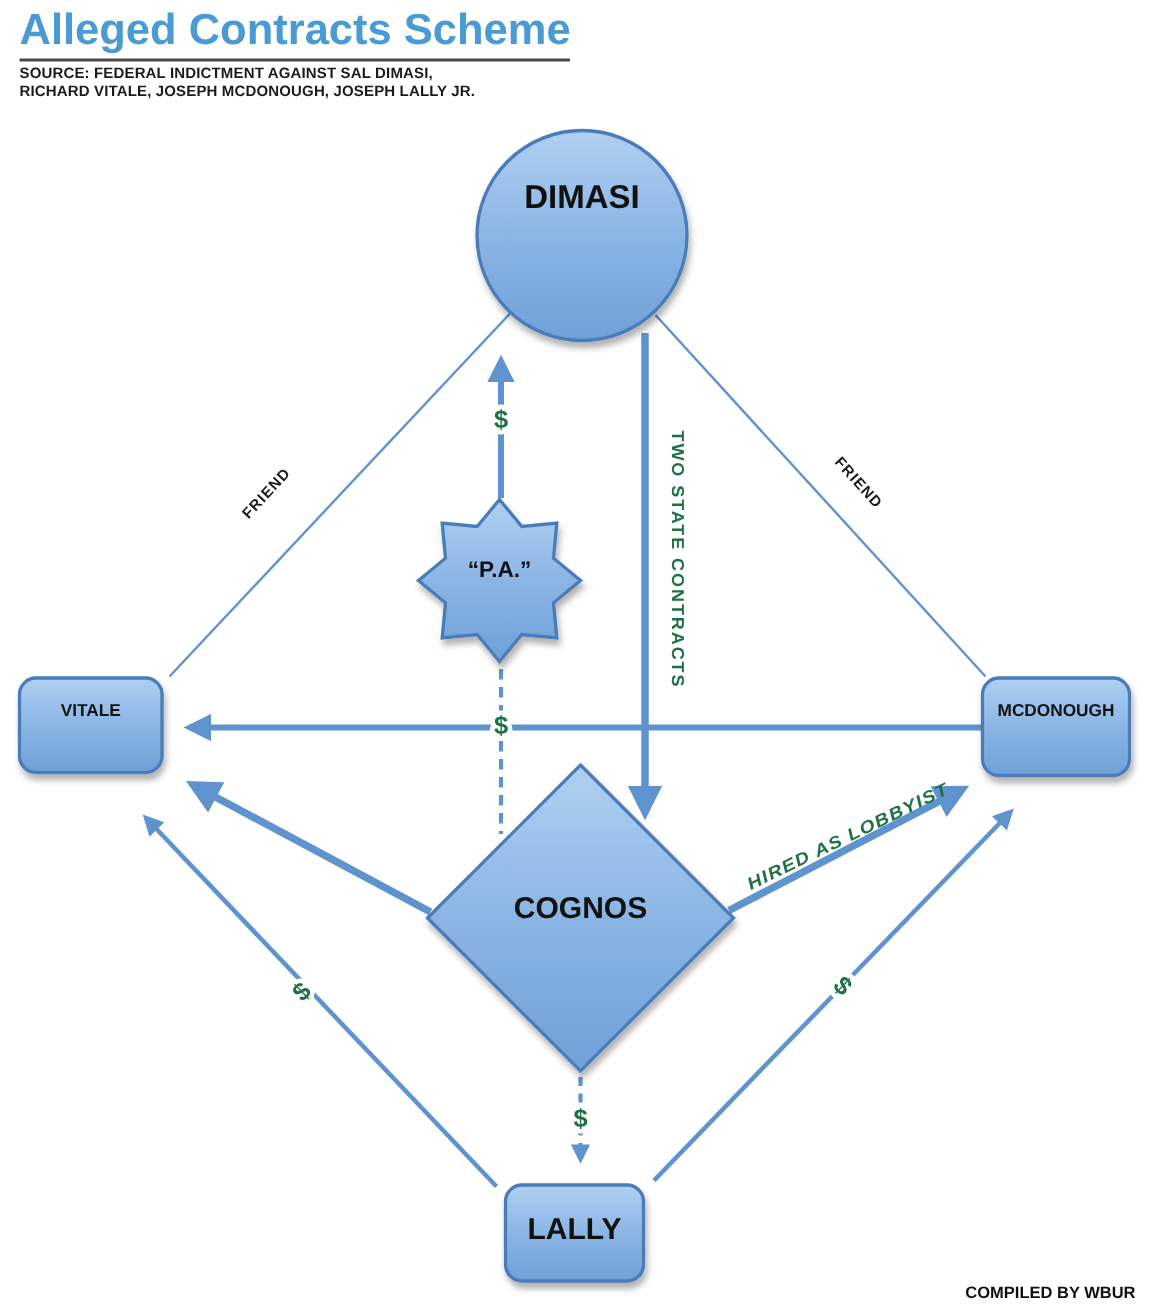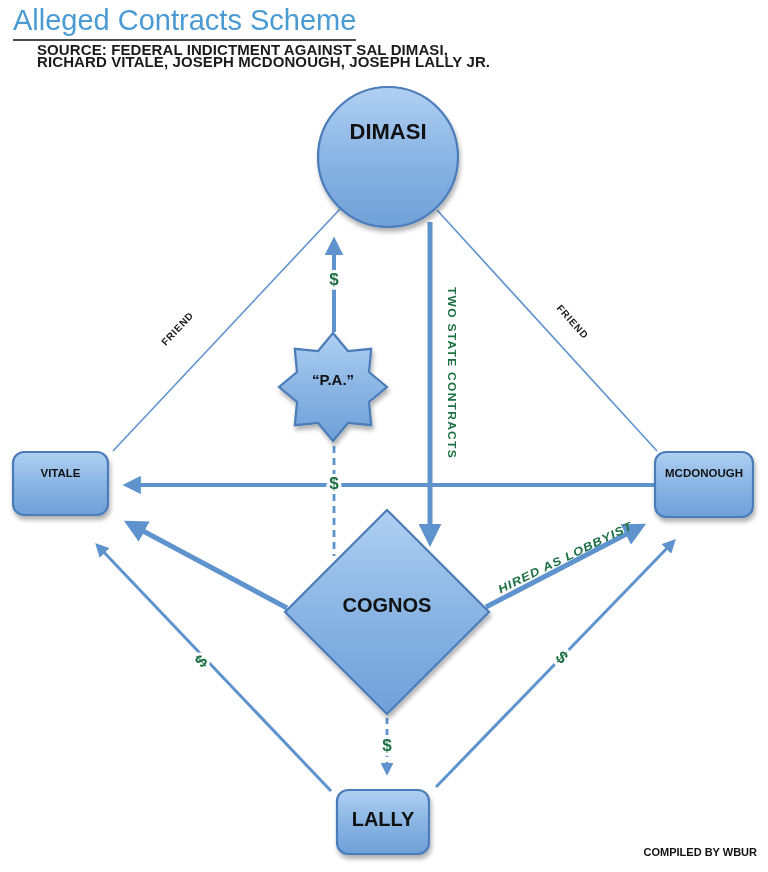--- a/index.html
+++ b/index.html
@@ -1,24 +1,24 @@
 <!DOCTYPE html>
 <html><head>
 <meta charset="utf-8">
 <style>
   html,body{margin:0;padding:0;background:#fff;}
   body{width:768px;height:872px;overflow:hidden;font-family:"Liberation Sans",sans-serif;}
   .stage{position:relative;width:768px;height:872px;background:#ffffff;}
 
   .header{position:absolute;left:13px;top:4px;}
   .title-wrap{display:inline-block;border-bottom:2px solid #4a4a4a;padding-bottom:3px;}
-  .title{font-size:29px;font-weight:normal;color:#4A9AD4;letter-spacing:0;line-height:32px;}
-  .source{margin-top:3px;font-size:15px;font-weight:bold;color:#1b1b1b;line-height:11.5px;letter-spacing:0.1px;margin-left:24px;}
+  .title{font-size:29px;font-weight:bold;color:#4A9AD4;letter-spacing:0;line-height:32px;}
+  .source{margin-top:3px;font-size:10px;font-weight:bold;color:#1b1b1b;line-height:11.5px;letter-spacing:0.1px;}
 
-  .footer{position:absolute;right:11px;bottom:14px;font-size:11px;font-weight:bold;color:#111;text-align:center;}
+  .footer{position:absolute;right:11px;bottom:4px;font-size:11px;font-weight:bold;color:#111;text-align:center;}
 
   svg{position:absolute;left:0;top:0;}
   .edge{stroke:#5E93CE;fill:none;}
   .node-shape{fill:url(#nodeGrad);stroke:#4A7CB8;stroke-width:2.2;}
   .node-label{fill:#111;font-weight:bold;text-anchor:middle;dominant-baseline:middle;}
   .friend-label{fill:#1a1a1a;font-weight:bold;font-size:10px;letter-spacing:0.8px;text-anchor:middle;}
   .green-label{fill:#1E7145;font-weight:bold;text-anchor:middle;}
   .money{fill:#1E7145;font-weight:bold;font-size:17px;text-anchor:middle;dominant-baseline:middle;
          stroke:#ffffff;stroke-width:6px;paint-order:stroke;stroke-linejoin:round;}
 </style>

